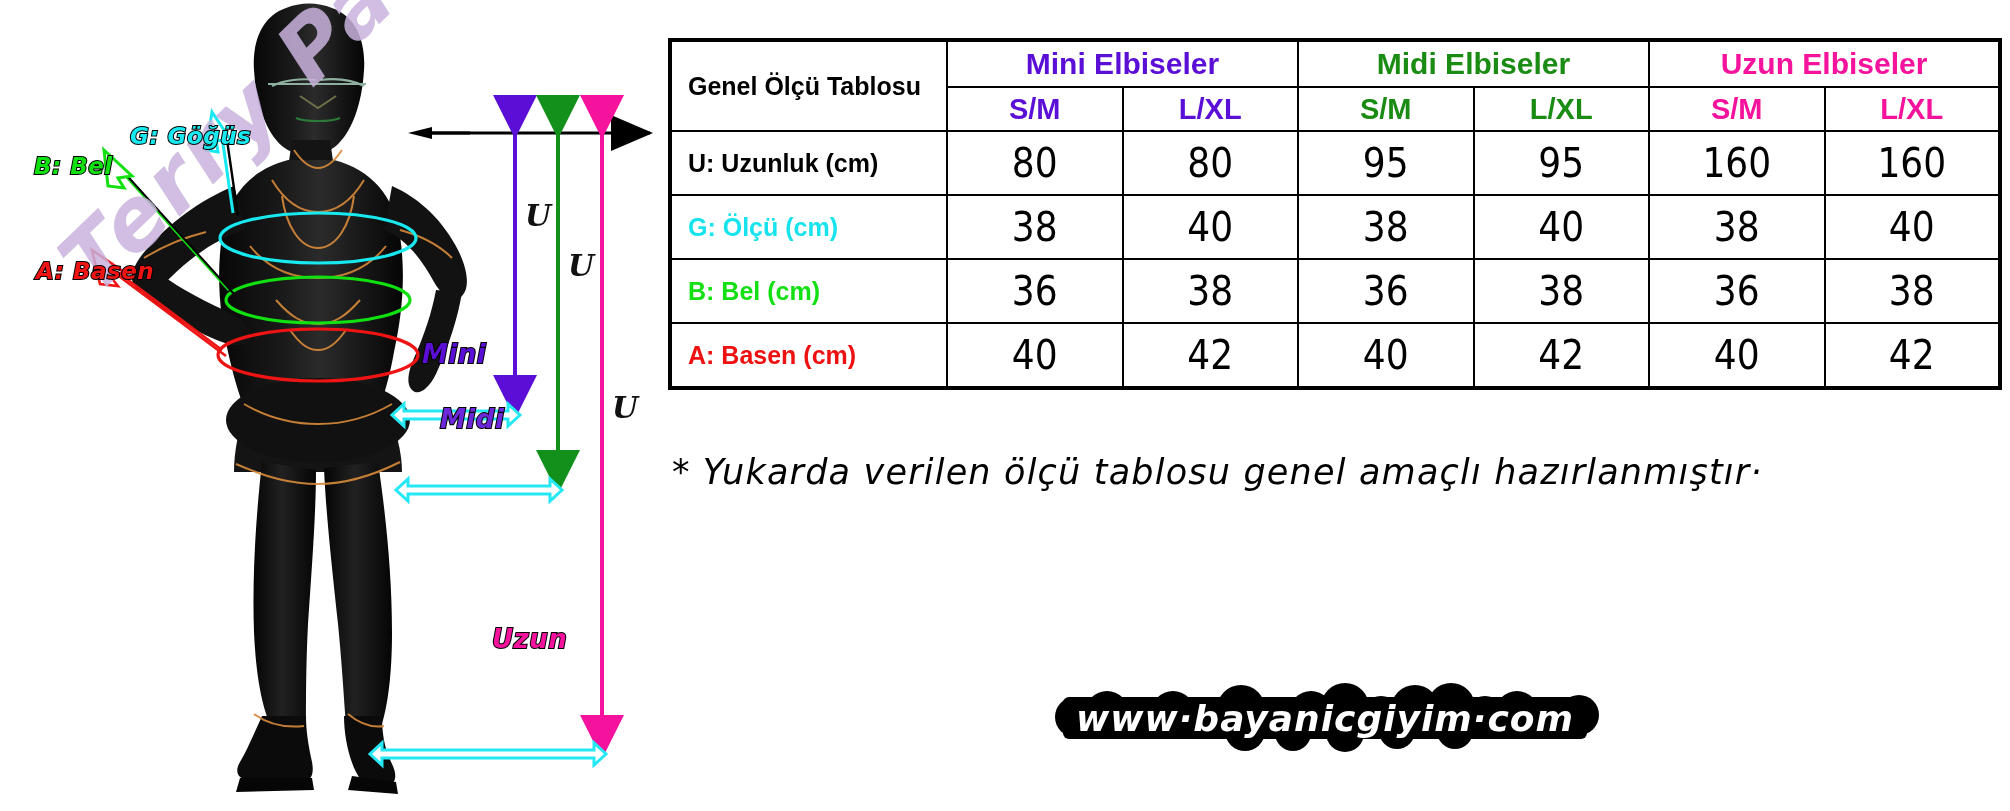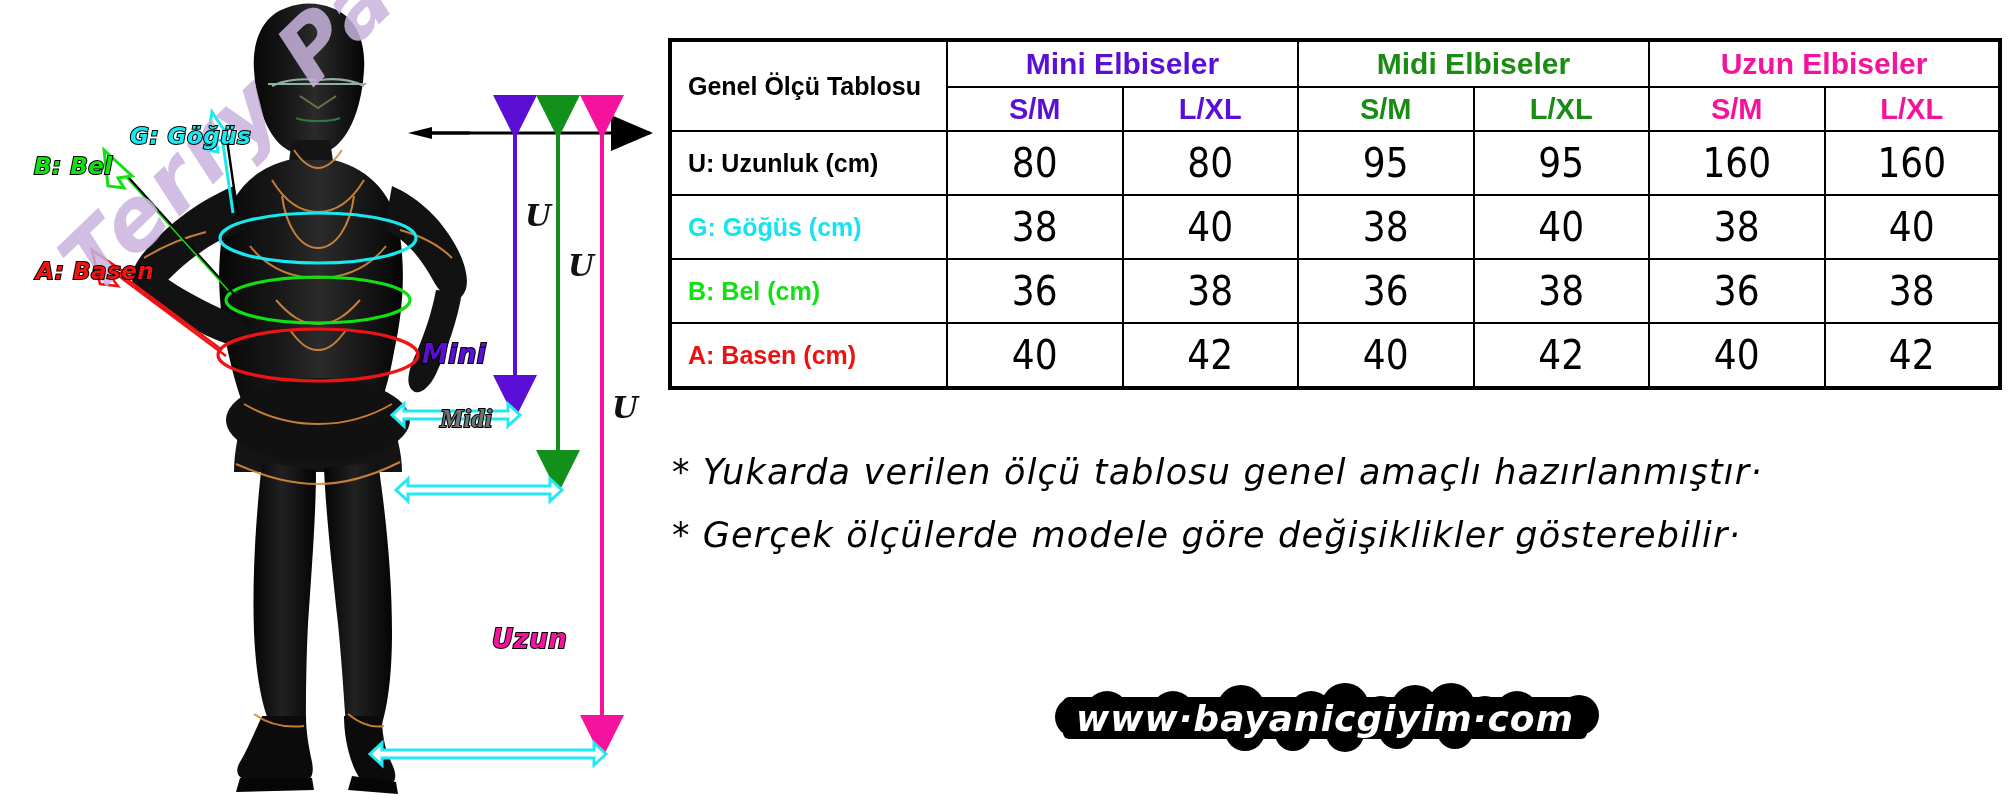--- a/index.html
+++ b/index.html
@@ -60,21 +60,21 @@
     font-style: italic;
     font-size: 23px;
     white-space: nowrap;
     letter-spacing: .5px;
     margin-top: 45px;
   }
   .dlabel.cyan   { color: #18e8f0; -webkit-text-stroke: 2px #000; paint-order: stroke fill; }
   .dlabel.green  { color: #11e011; -webkit-text-stroke: 2px #000; paint-order: stroke fill; }
   .dlabel.red    { color: #ef1414; -webkit-text-stroke: 2px #000; paint-order: stroke fill; }
   .dlabel.purple { color: #5b0fd6; -webkit-text-stroke: 2px #000; paint-order: stroke fill; }
-  .dlabel.dgreen { color: #737373; -webkit-text-stroke: 2px #000; paint-order: stroke fill; font-family: Liberation Serif, serif; }
+  .dlabel.dgreen { color: #6d28d9; -webkit-text-stroke: 2px #000; paint-order: stroke fill; }
   .dlabel.pink   { color: #f5129c; -webkit-text-stroke: 2px #000; paint-order: stroke fill; }
 
   .umark {
     position:absolute;
     font-family:"DejaVu Serif", serif;
     font-style: italic;
     font-weight: 700;
     font-size: 30px;
     color:#111;
   }
@@ -377,21 +377,21 @@
         <tr>
           <td class="row-label k-u">U: Uzunluk (cm)</td>
           <td class="val grp-sep-left">80</td>
           <td class="val">80</td>
           <td class="val grp-sep-left">95</td>
           <td class="val">95</td>
           <td class="val grp-sep-left">160</td>
           <td class="val">160</td>
         </tr>
         <tr>
-          <td class="row-label k-g">G: Göğüs (cm)</td>
+          <td class="row-label k-g">G: Ölçü (cm)</td>
           <td class="val grp-sep-left">38</td>
           <td class="val">40</td>
           <td class="val grp-sep-left">38</td>
           <td class="val">40</td>
           <td class="val grp-sep-left">38</td>
           <td class="val">40</td>
         </tr>
         <tr>
           <td class="row-label k-b">B: Bel (cm)</td>
           <td class="val grp-sep-left">36</td>
@@ -409,23 +409,20 @@
           <td class="val">42</td>
           <td class="val grp-sep-left">40</td>
           <td class="val">42</td>
         </tr>
       </tbody>
     </table>
 
     <div id="notes">
       <div class="note">
         <span class="star">*</span><span>Yukarda verilen ölçü tablosu genel amaçlı hazırlanmıştır·</span>
-      </div>
-      <div class="note">
-        <span class="star">*</span><span>Gerçek ölçülerde modele göre değişiklikler  gösterebilir·</span>
       </div>
     </div>
 
     <div id="site-blob-wrap">
       <svg width="560" height="70" viewBox="0 0 560 70">
         <g fill="#000">
           <rect x="18" y="14" width="524" height="42" rx="6"></rect>
           <circle cx="30" cy="34" r="20"></circle>
             <circle cx="62" cy="30" r="22"></circle>
           <circle cx="96" cy="36" r="19"></circle>

